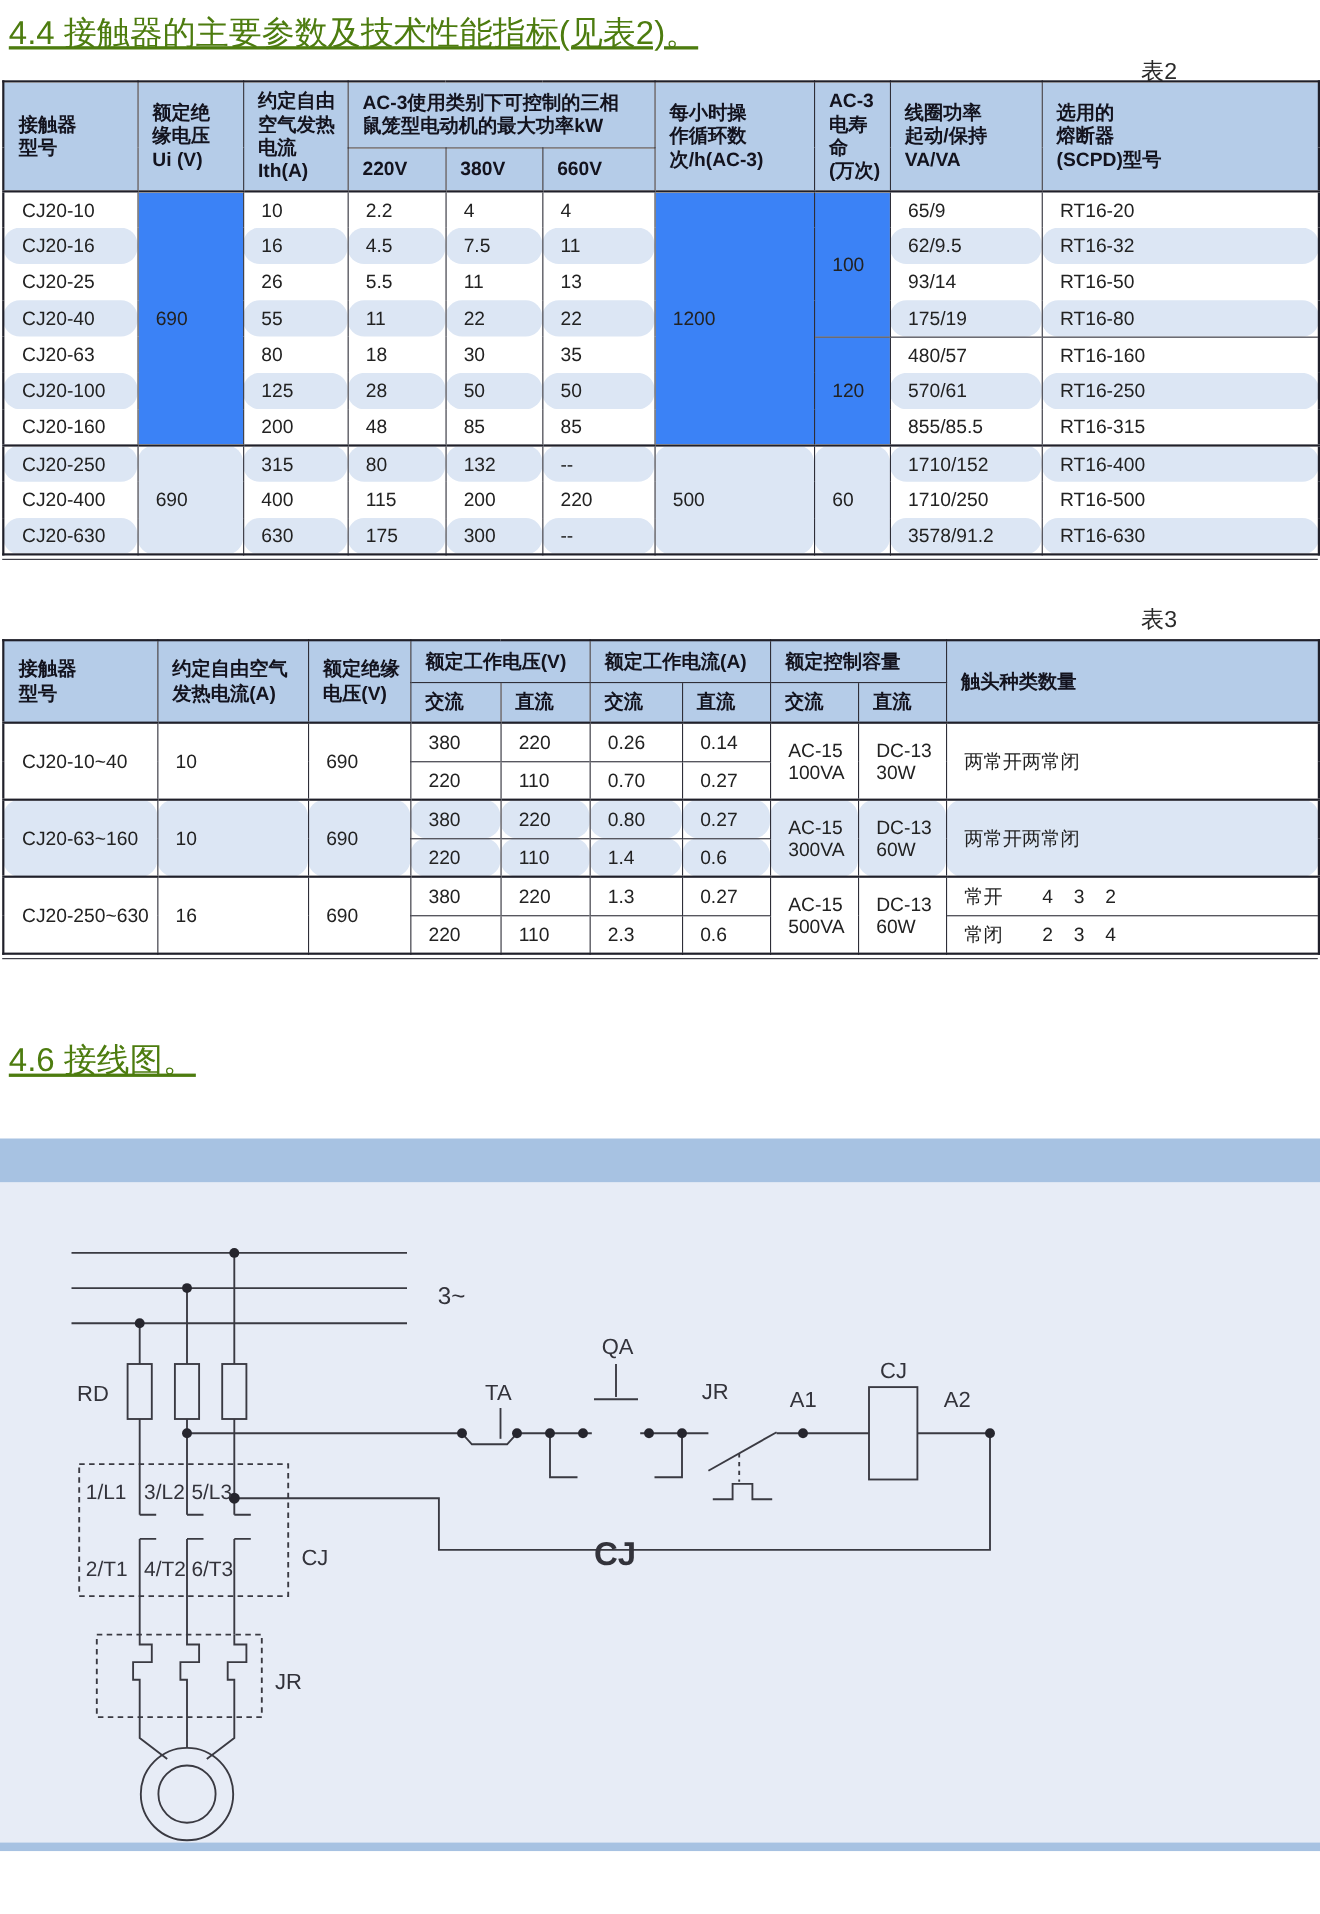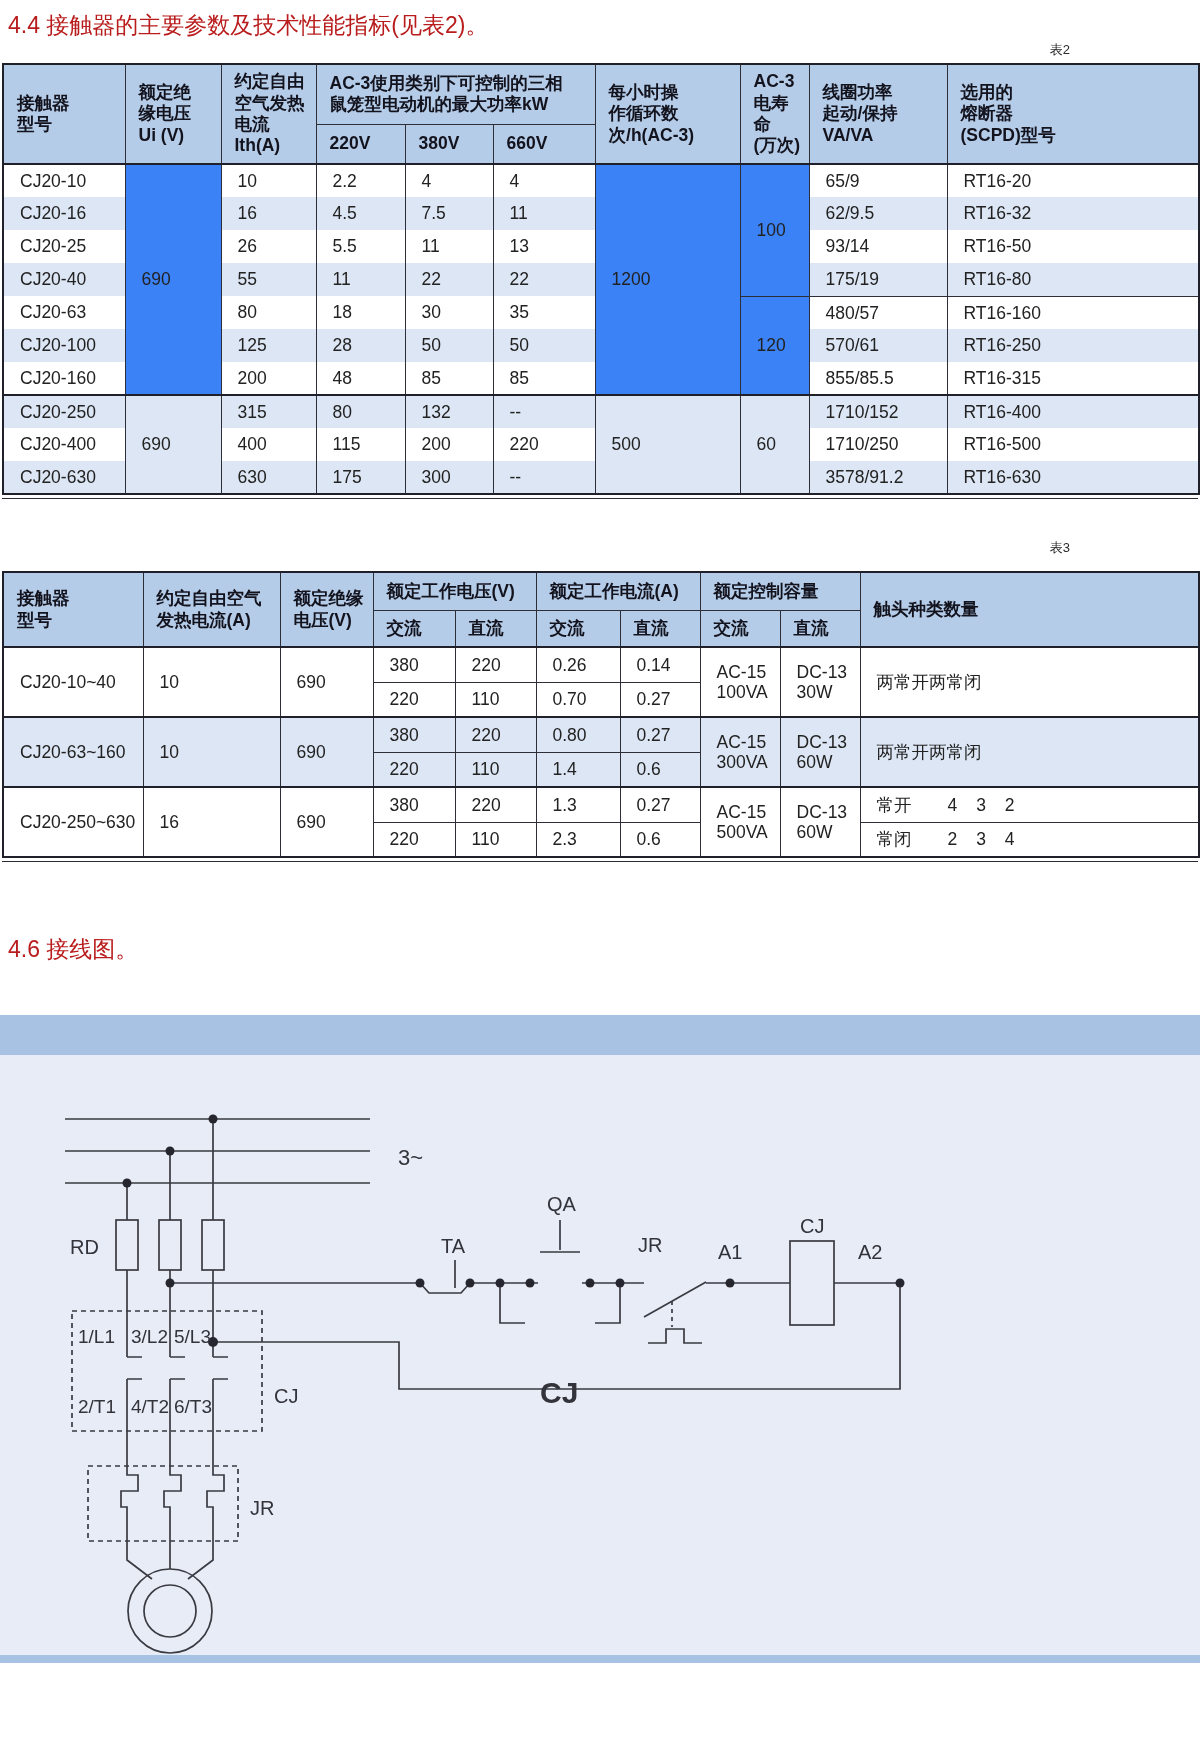--- a/index.html
+++ b/index.html
@@ -1,31 +1,31 @@
 <!DOCTYPE html>
 <html><head>
 <meta charset="utf-8">
 <style>
   html,body{margin:0;padding:0;background:#fff;}
   body{width:1200px;font-family:"Liberation Sans","DejaVu Sans",sans-serif;color:#1e1e26;}
   .page{width:1200px;}
-  .h1{font-size:23px;font-weight:500;color:#b91c1c;margin:0 0 0 8px;padding:0;}
+  .h1{font-size:30px;font-weight:500;color:#4d7c0f;margin:0 0 0 8px;padding:0;text-decoration:underline;}
   .h1.first{padding-top:10px;}
-  .tag{font-size:13px;color:#2a2a2a;text-align:right;margin-right:130px;height:22px;}
+  .tag{font-size:21px;color:#2a2a2a;text-align:right;margin-right:130px;height:22px;}
   .twrap{margin:0 2px;border-bottom:1.6px solid #2a2a33;padding-bottom:3px;}
   table{border-collapse:collapse;table-layout:fixed;width:100%;border:2.5px solid #20202a;}
   th,td{white-space:pre-line;overflow:hidden;}
   th{background:#b5cce8;border:1.5px solid #2e2e38;font-weight:bold;font-size:17.5px;
      color:#13131e;text-align:left;vertical-align:middle;padding:4px 6px 4px 13px;line-height:1.22;}
   td{border-left:1.5px solid #2e2e38;border-right:1.5px solid #2e2e38;border-top:none;border-bottom:none;
      font-size:17.5px;color:#222;vertical-align:middle;padding:2px 4px 2px 16px;line-height:1.15;}
   tbody tr:first-child td{border-top:2.5px solid #20202a;}
   tr.btg td{border-top:2.5px solid #20202a;}
   td.bt{border-top:1.5px solid #2e2e38;}
-  tr.alt td{background:#dce6f4;}
+  tr.alt td{background:#dce6f4;border-radius:15px;}
   td.mg{background:#3b82f6;}
   .t2 thead tr:first-child{height:60px;}
   .t2 thead tr:last-child{height:40px;}
   .t2 tbody tr{height:33px;}
   .t3 thead tr:first-child{height:38px;}
   .t3 thead tr:last-child{height:37px;}
   .t3 tbody tr{height:35px;}
   .gap1{height:40px;}
   .gap3{height:10px;}
   .gap4{height:72px;}

